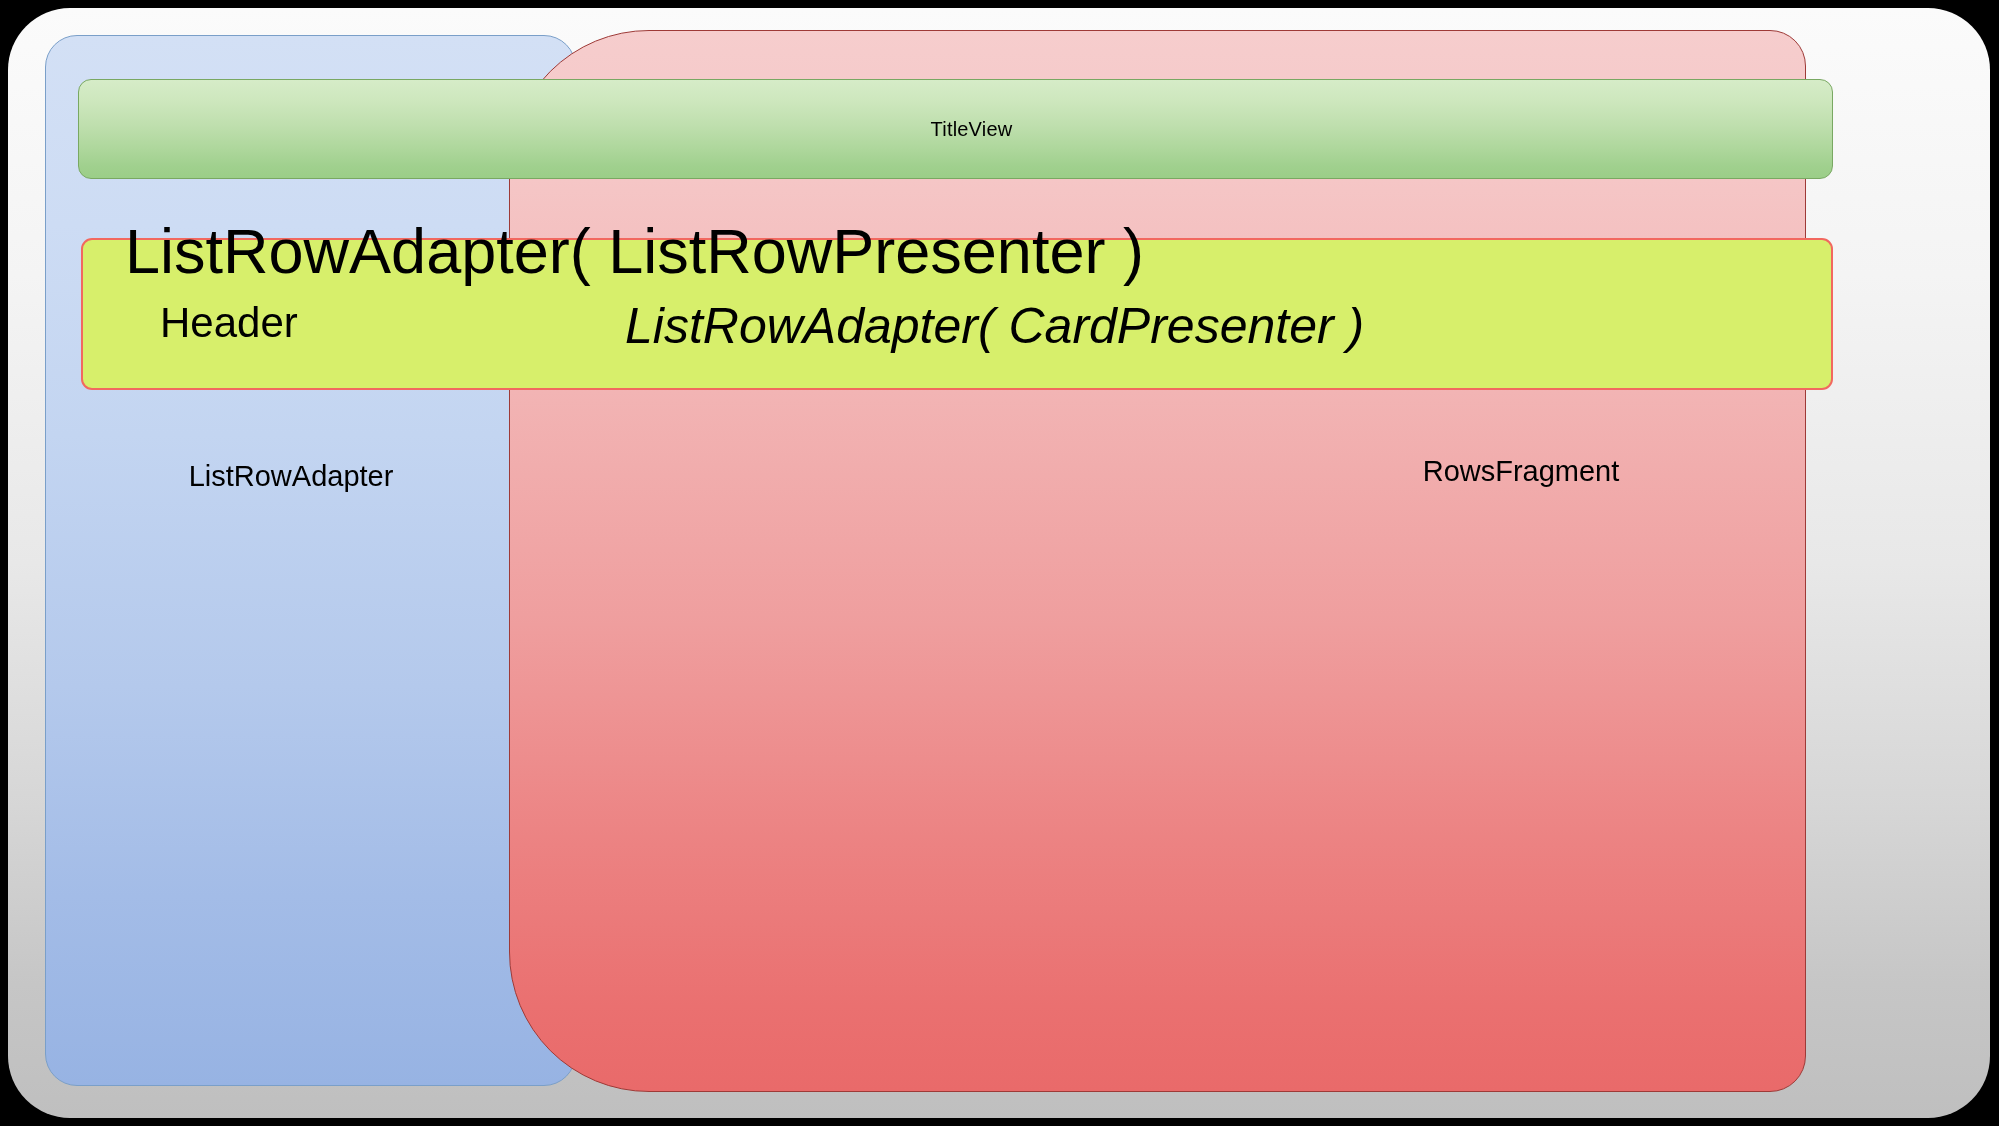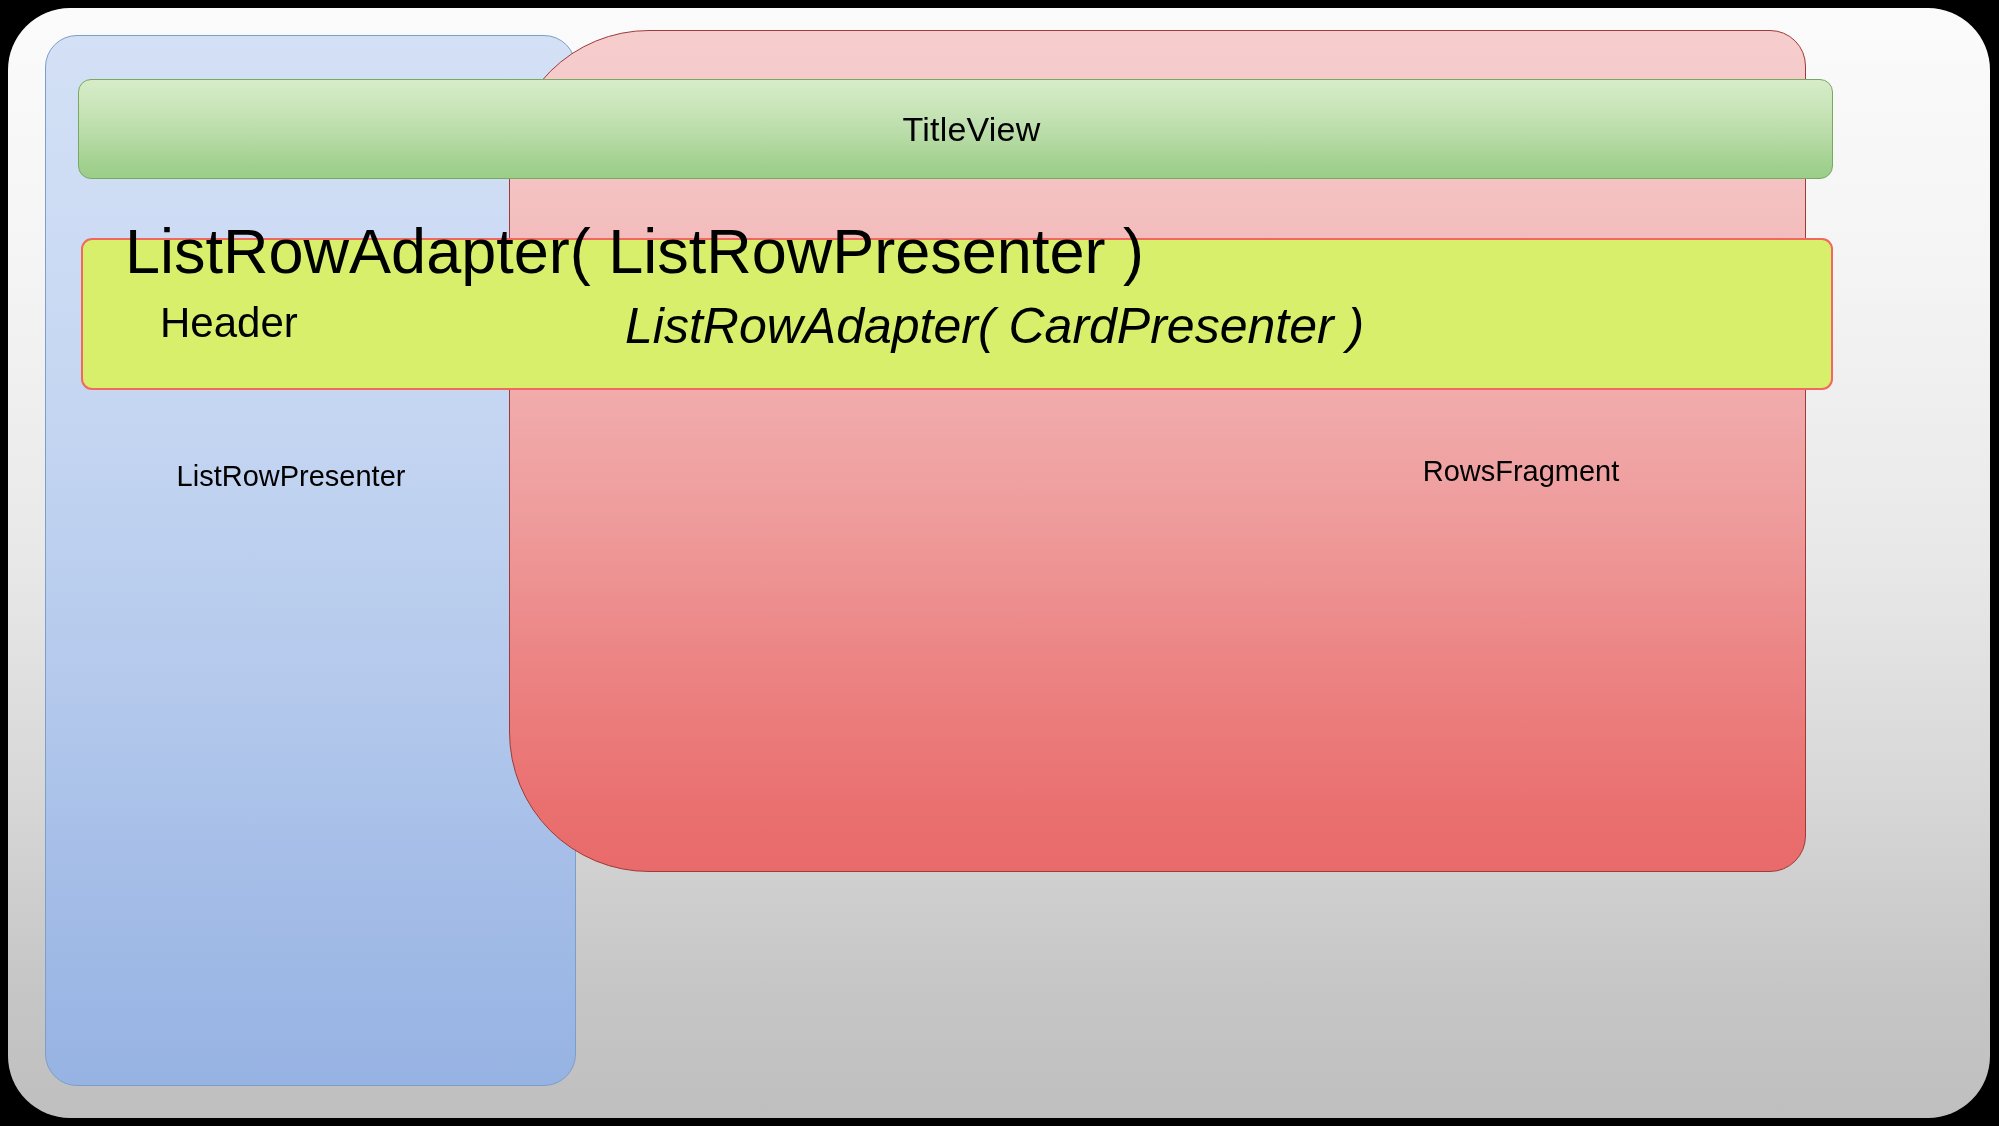--- a/index.html
+++ b/index.html
@@ -59,21 +59,21 @@
                 #97b3e3 100%);
     box-sizing: border-box;
   }
 
   
   .rows-fragment {
     position: absolute;
     left: 501px;
     top: 22px;
     width: 1297px;
-    height: 842px;
+    height: 1062px;
     border-radius: 140px 36px 36px 140px;
     border: 1.5px solid #9e3a37;
     background: linear-gradient(to bottom,
                 #f6cdcd 0%,
                 #f5c6c6 14%,
                 #f2b4b4 34%,
                 #ef9e9e 56%,
                 #ec8383 76%,
                 #ea7070 92%,
                 #e96a6a 100%);
@@ -95,21 +95,21 @@
                 #bfdfae 46%,
                 #aed79c 70%,
                 #a0d08e 88%,
                 #9bce88 100%);
     box-sizing: border-box;
     display: flex;
     align-items: center;
     justify-content: center;
   }
   .title-view-label {
-    font-size: 34px;
+    font-size: 20px;
     color: #000000;
     letter-spacing: 0.2px;
     margin-left: 32px;
   }
 
   
   .row-adapter-box {
     position: absolute;
     left: 73px;
     top: 230px;
@@ -178,21 +178,21 @@
 </style>
 </head>
 <body>
 
 <div id="stage">
 
   <div class="outer-container">
 
     <div class="headers-fragment">
 
-      <div class="headers-fragment-label">ListRowPresenter</div>
+      <div class="headers-fragment-label">ListRowAdapter</div>
     </div>
 
     <div class="rows-fragment">
 
       <div class="rows-fragment-label">RowsFragment</div>
     </div>
 
     <div class="title-view">
       <span class="title-view-label">TitleView</span>
     </div>

